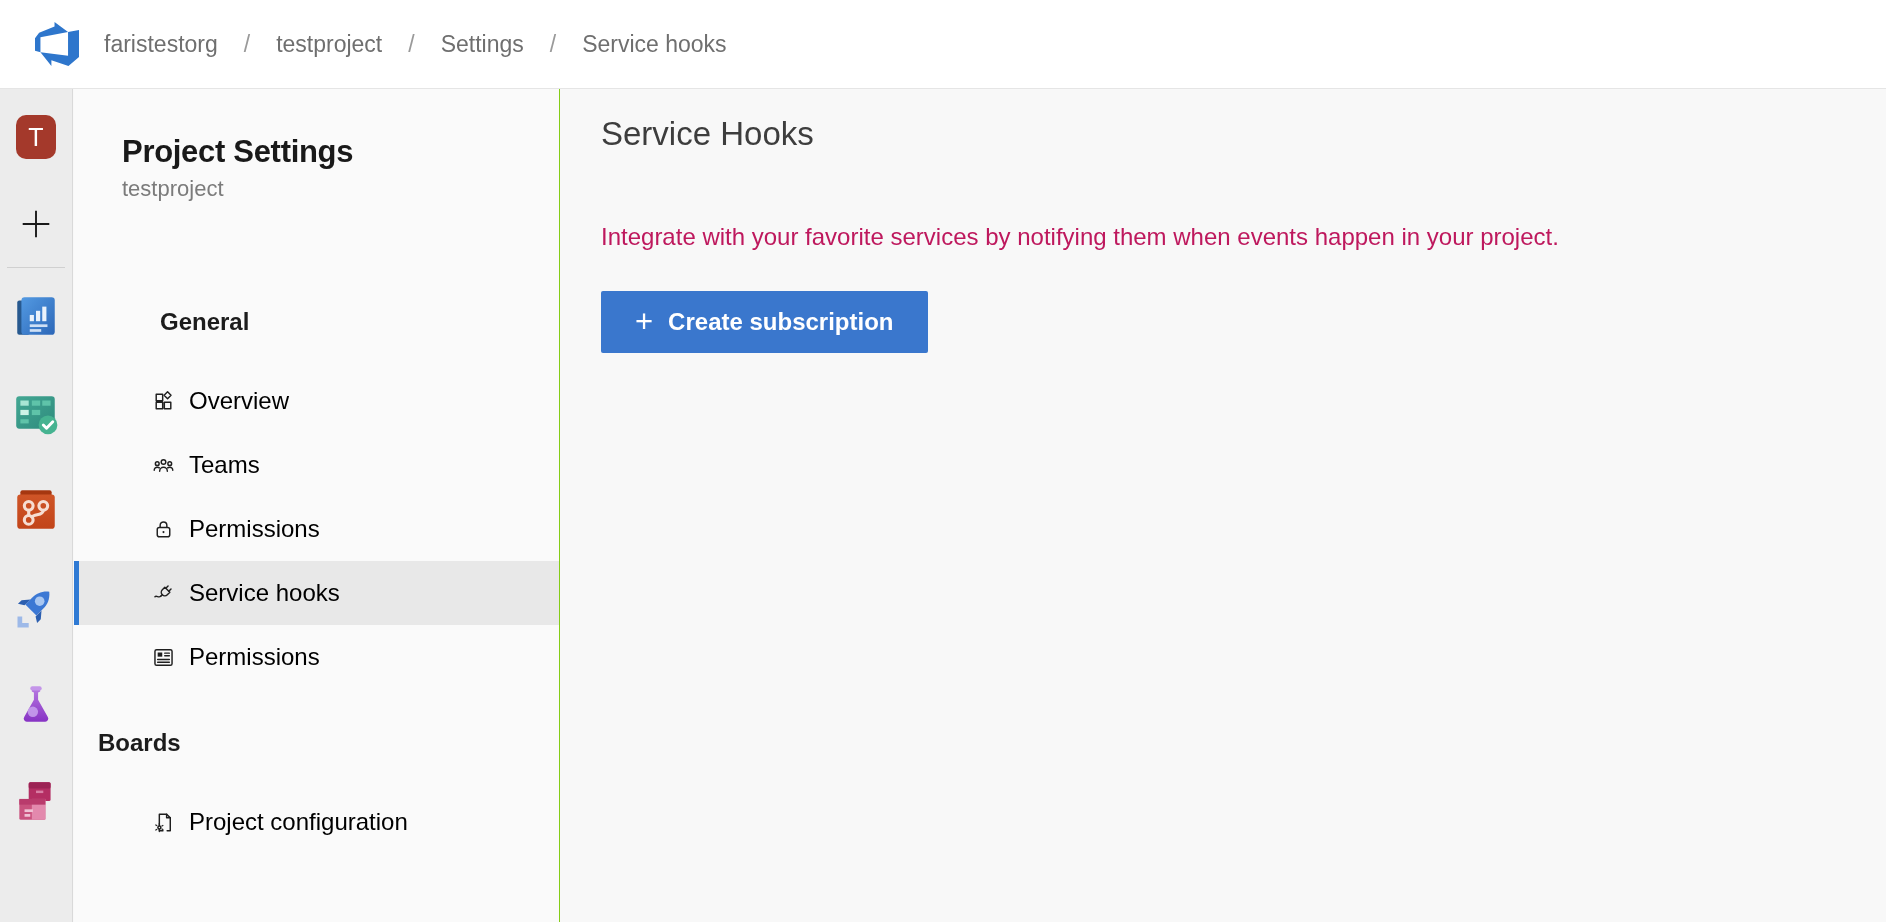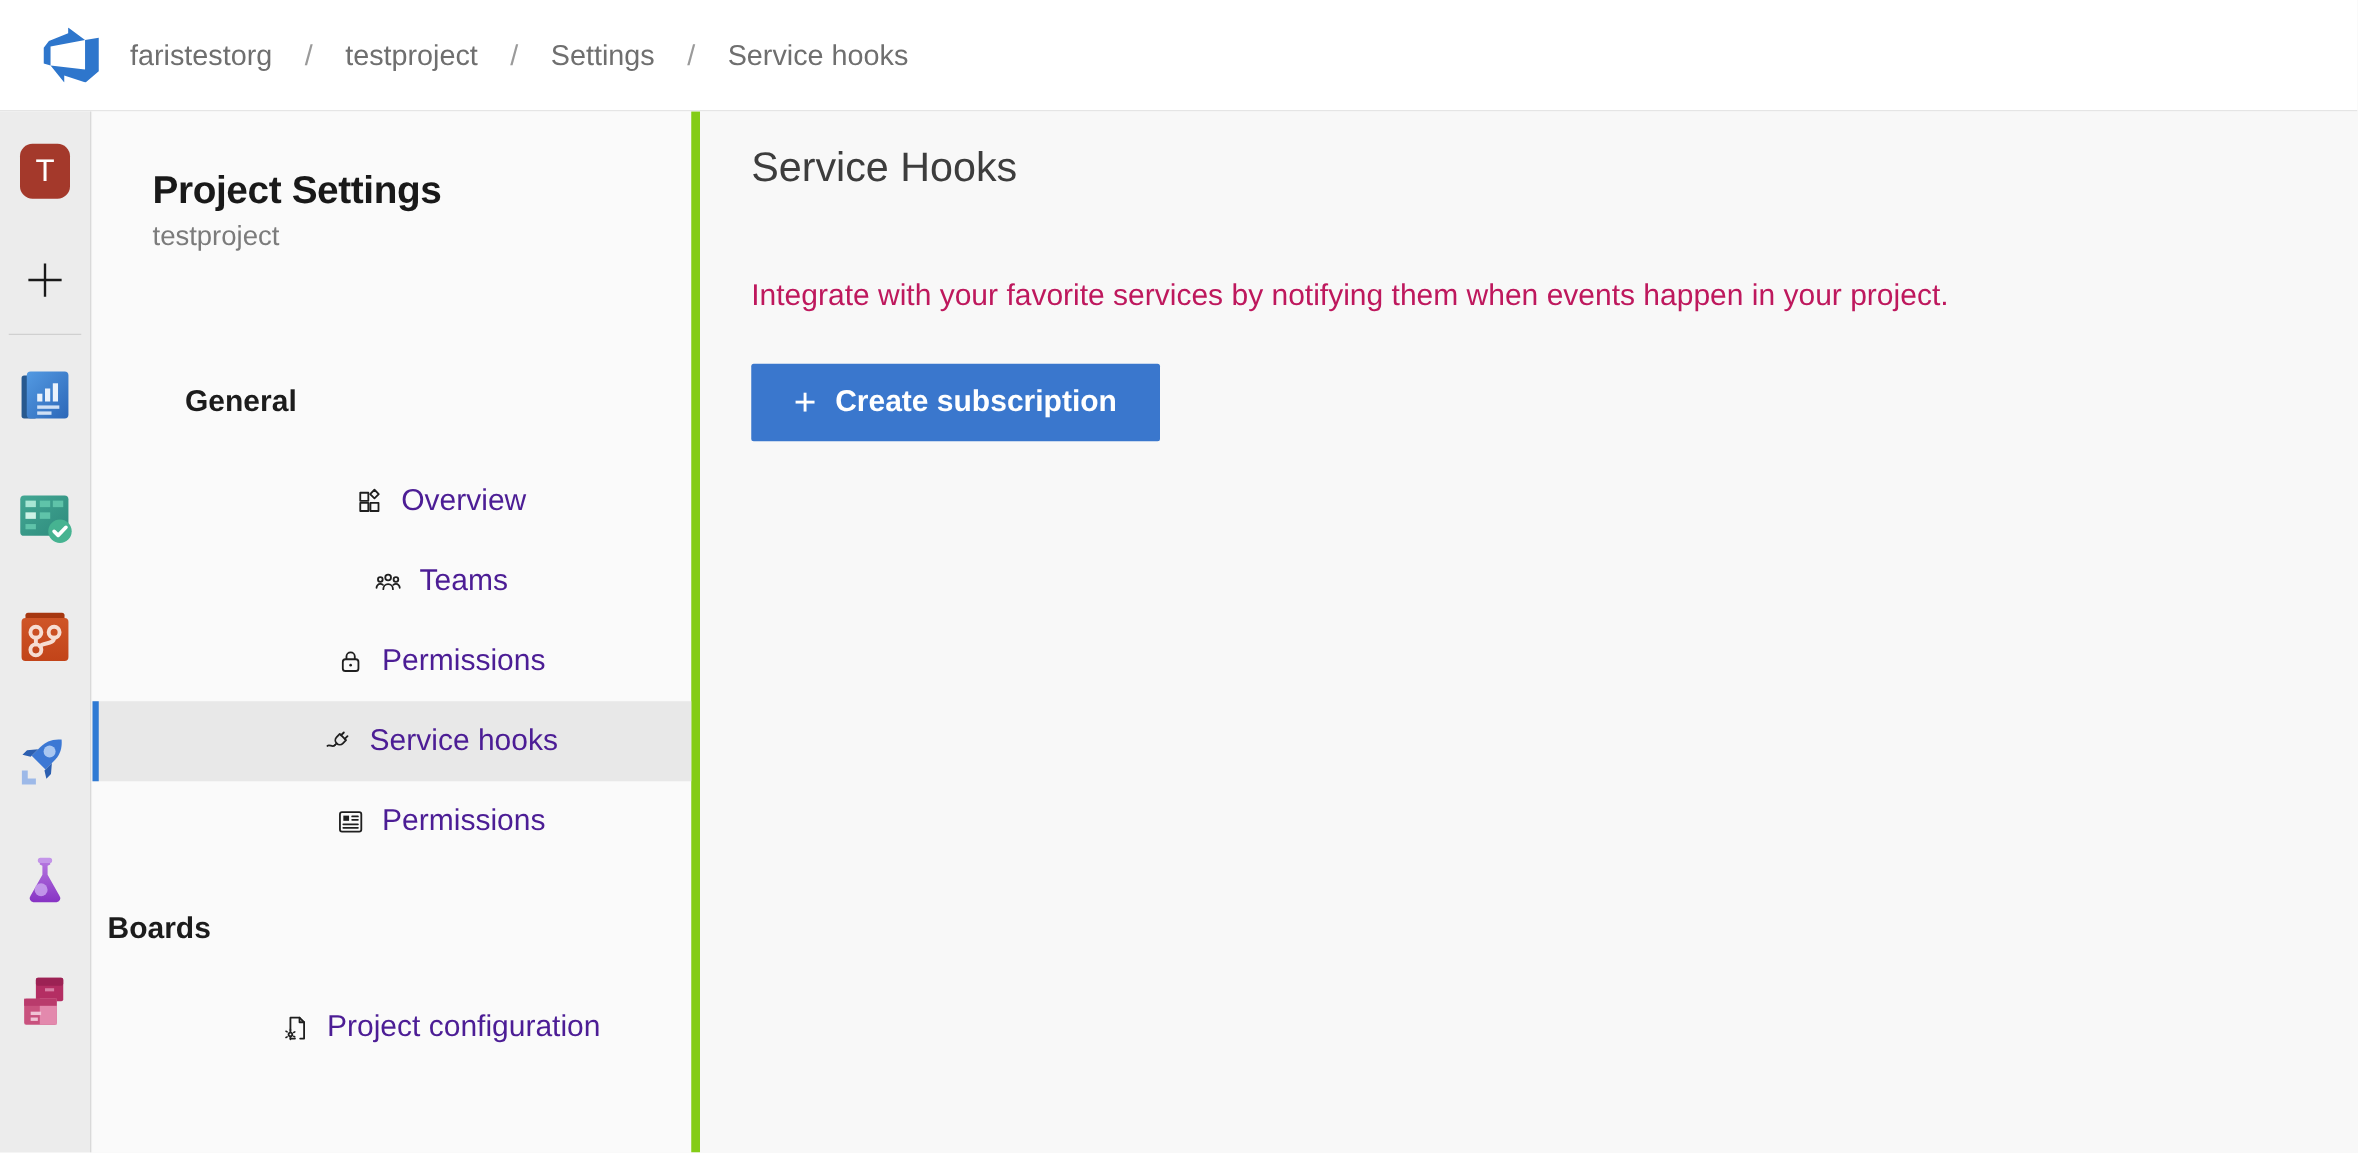--- a/index.html
+++ b/index.html
@@ -34,33 +34,33 @@
   }
   .rail-add { margin-top:45px; width:40px; height:40px; display:flex; align-items:center; justify-content:center; cursor:pointer; }
   .rail-divider { margin-top:23px; width:58px; height:1px; background:#d0d0d0; }
   .rail-item { width:50px; height:50px; margin-top:47px; cursor:pointer; display:flex; align-items:center; justify-content:center; }
   .rail-item.first { margin-top:23px; }
   .rail-item svg { width:50px; height:50px; }
 
   
   .sidebar {
     position:absolute; left:74px; top:89px; bottom:0; width:486px;
-    background:#fafafa; border-right:7px solid #84cc16;
+    background:#fafafa; border-right:1px solid #84cc16;
   }
   .sidebar-header { padding:44px 0 0 48px; }
   .sidebar-title { font-size:31px; line-height:38px; font-weight:700; color:#191919; letter-spacing:-0.3px; }
   .sidebar-subtitle { margin-top:4px; font-size:22px; line-height:28px; color:#7b7b7b; }
 
   .nav { margin-top:104px; }
-  .section-header { padding-left:74px; font-size:24px; line-height:30px; font-weight:700; color:#1c1c1c; }
+  .section-header { padding-left:74px; font-size:24px; line-height:30px; font-weight:700; color:#1c1c1c;margin-left:12px; }
   .section-header.second { margin-top:39px;padding-left:12px; }
   .nav-list { margin-top:32px; }
   .nav-item {
     height:64px; display:flex; align-items:center; padding-left:77px;
-    font-size:24px; color:#4c1d95; cursor:pointer; position:relative;justify-content:center;
+    font-size:24px; color:#000000; cursor:pointer; position:relative;
   }
   .nav-item.selected { background:#e8e8e8; }
   .nav-item.selected::before {
     content:""; position:absolute; left:0; top:0; bottom:0; width:5px; background:#2f7ad4;
   }
   .nav-item svg { width:25px; height:25px; margin-right:13px; flex:none; }
 
   
   .main {
     position:absolute; left:561px; top:89px; right:0; bottom:0;

